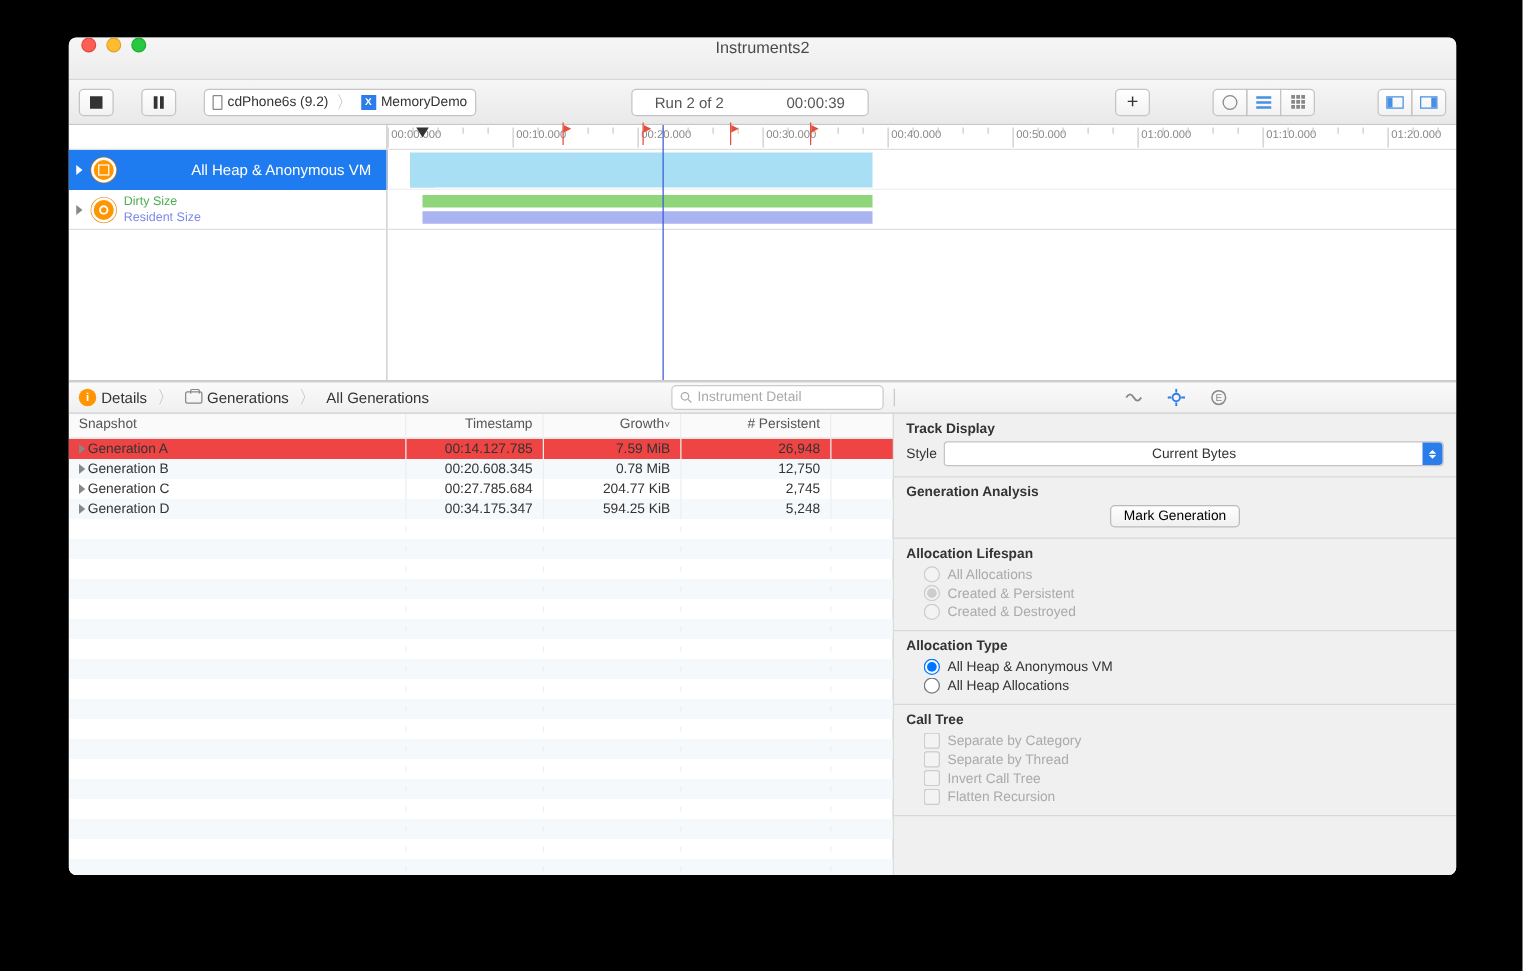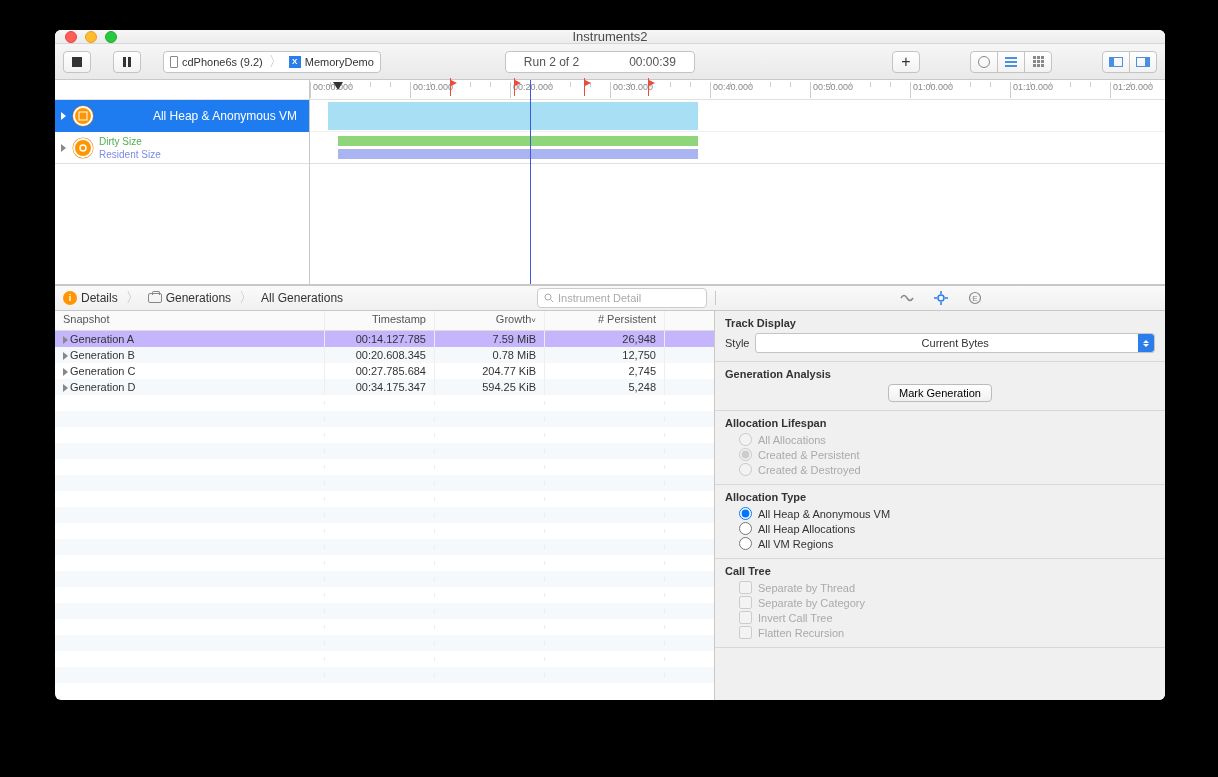--- a/index.html
+++ b/index.html
@@ -1,19 +1,19 @@
 <!DOCTYPE html>
 <html><head>
 <meta charset="utf-8">
 <style>
   * { box-sizing: border-box; margin: 0; padding: 0; font-family: -apple-system, "Helvetica Neue", Arial, sans-serif; }
   body { background: #000; width: 1218px; height: 777px; position: relative; }
   .window { position: absolute; left: 55px; top: 30px; width: 1110px; height: 670px; background: #fff; border-radius: 6px; box-shadow: 0 10px 40px rgba(0,0,0,.5); overflow: hidden; display: flex; flex-direction: column; }
   
-  .titlebar { height: 14px; background: linear-gradient(#f6f6f6,#ececec); border-bottom: 1px solid #d6d6d6; display: flex; align-items: center; position: relative; }
+  .titlebar { height: 34px; background: linear-gradient(#f6f6f6,#ececec); border-bottom: 1px solid #d6d6d6; display: flex; align-items: flex-start; position: relative; }
   .traffic { display: flex; gap: 8px; padding-left: 10px; }
   .tl { width: 12px; height: 12px; border-radius: 50%; }
   .tl.r{background:#ff5f57;border:.5px solid #e24640}.tl.y{background:#febc2e;border:.5px solid #e1a22c}.tl.g{background:#28c840;border:.5px solid #1dad2b}
   .wtitle { position:absolute; left:0; right:0; text-align:center; font-size:13px; color:#4a4a4a; }
   
   .toolbar { height: 36px; background: linear-gradient(#f6f6f6,#e9e9e9); border-bottom:1px solid #c8c8c8; display:flex; align-items:center; padding:0 8px; gap:22px; }
   .tb-btn { height:22px; min-width:28px; border:1px solid #c4c4c4; border-radius:4px; background:linear-gradient(#fff,#f2f2f2); display:flex; align-items:center; justify-content:center; font-size:11px; color:#333; padding:0 6px; }
   .tb-sq { width:10px;height:10px;background:#333 }
   .tb-pause { display:flex; gap:2px }.tb-pause span{width:3px;height:10px;background:#333}
   .target-pill{display:flex;align-items:center;height:22px;border:1px solid #c4c4c4;border-radius:4px;background:#fff;font-size:11px;color:#333}
@@ -73,21 +73,21 @@
   .mini-ic{width:14px;height:14px;color:#888}
   .mini-ic.active{color:#2b7de9}
   
   .bottom{flex:1;display:flex;overflow:hidden}
   .table-pane{width:660px;display:flex;flex-direction:column;border-right:1px solid #c8c8c8}
   .thead{height:20px;display:flex;border-bottom:1px solid #ddd;font-size:11px;color:#555;background:#fafafa}
   .thead>div,.trow>div{padding:2px 8px;border-right:1px solid #eee}
   .c1{width:270px;text-align:left}.c2{width:110px;text-align:right}.c3{width:110px;text-align:right}.c4{width:120px;text-align:right}
   .tbody{flex:1;overflow:auto}
   .trow{height:16px;display:flex;font-size:11px;color:#333;align-items:center}
-  .trow.sel{background:#c4b5fd}
+  .trow.sel{background:#ef4444}
   .trow .tri{display:inline-block;width:0;height:0;border-left:5px solid #888;border-top:4px solid transparent;border-bottom:4px solid transparent;margin-right:2px;vertical-align:middle}
   .stripe .trow:nth-child(even){background:#f6f9fc}
   
   .inspector{flex:1;background:#f0f0f0;overflow:auto;font-size:11px;color:#333}
   .insp-sec{border-bottom:1px solid #d8d8d8;padding:6px 10px}
   .insp-title{font-weight:bold;margin-bottom:4px;font-size:11px}
   .insp-row{display:flex;align-items:center;margin:2px 0;gap:6px}
   .sel-wrap{flex:1;height:20px;border:1px solid #c4c4c4;border-radius:3px;background:#fff;display:flex;align-items:center;position:relative;font-size:11px;justify-content:center}
   .sel-wrap .arr{position:absolute;right:0;top:0;bottom:0;width:16px;background:#2b7de9;border-radius:0 3px 3px 0;display:flex;align-items:center;justify-content:center;color:#fff;flex-direction: column;gap:1px;}
   .sel-wrap .arr::before{content:"";border-left:3px solid transparent;border-right:3px solid transparent;border-bottom:3px solid #fff}
@@ -487,34 +487,30 @@
       <div class="insp-sec">
         <div class="insp-title">Allocation Type</div>
         <label class="radio">
             <input type="radio" name="at" checked="" style="">
             <span>All Heap &amp; Anonymous VM</span>
           </label>
         <label class="radio">
             <input type="radio" name="at" style="">
             <span>All Heap Allocations</span>
           </label>
-        <label class="radio">
-            <input type="radio" name="at" style="">
-            <span>All VM Regions</span>
-          </label>
       </div>
       <div class="insp-sec">
         <div class="insp-title">Call Tree</div>
         <label class="check dis">
             <input type="checkbox" disabled="" style="">
-            <span>Separate by Thread</span>
+            <span>Separate by Category</span>
           </label>
         <label class="check dis">
             <input type="checkbox" disabled="" style="">
-            <span>Separate by Category</span>
+            <span>Separate by Thread</span>
           </label>
         <label class="check dis">
             <input type="checkbox" disabled="" style="">
             <span>Invert Call Tree</span>
           </label>
         <label class="check dis">
             <input type="checkbox" disabled="" style="">
             <span>Flatten Recursion</span>
           </label>
       </div>

